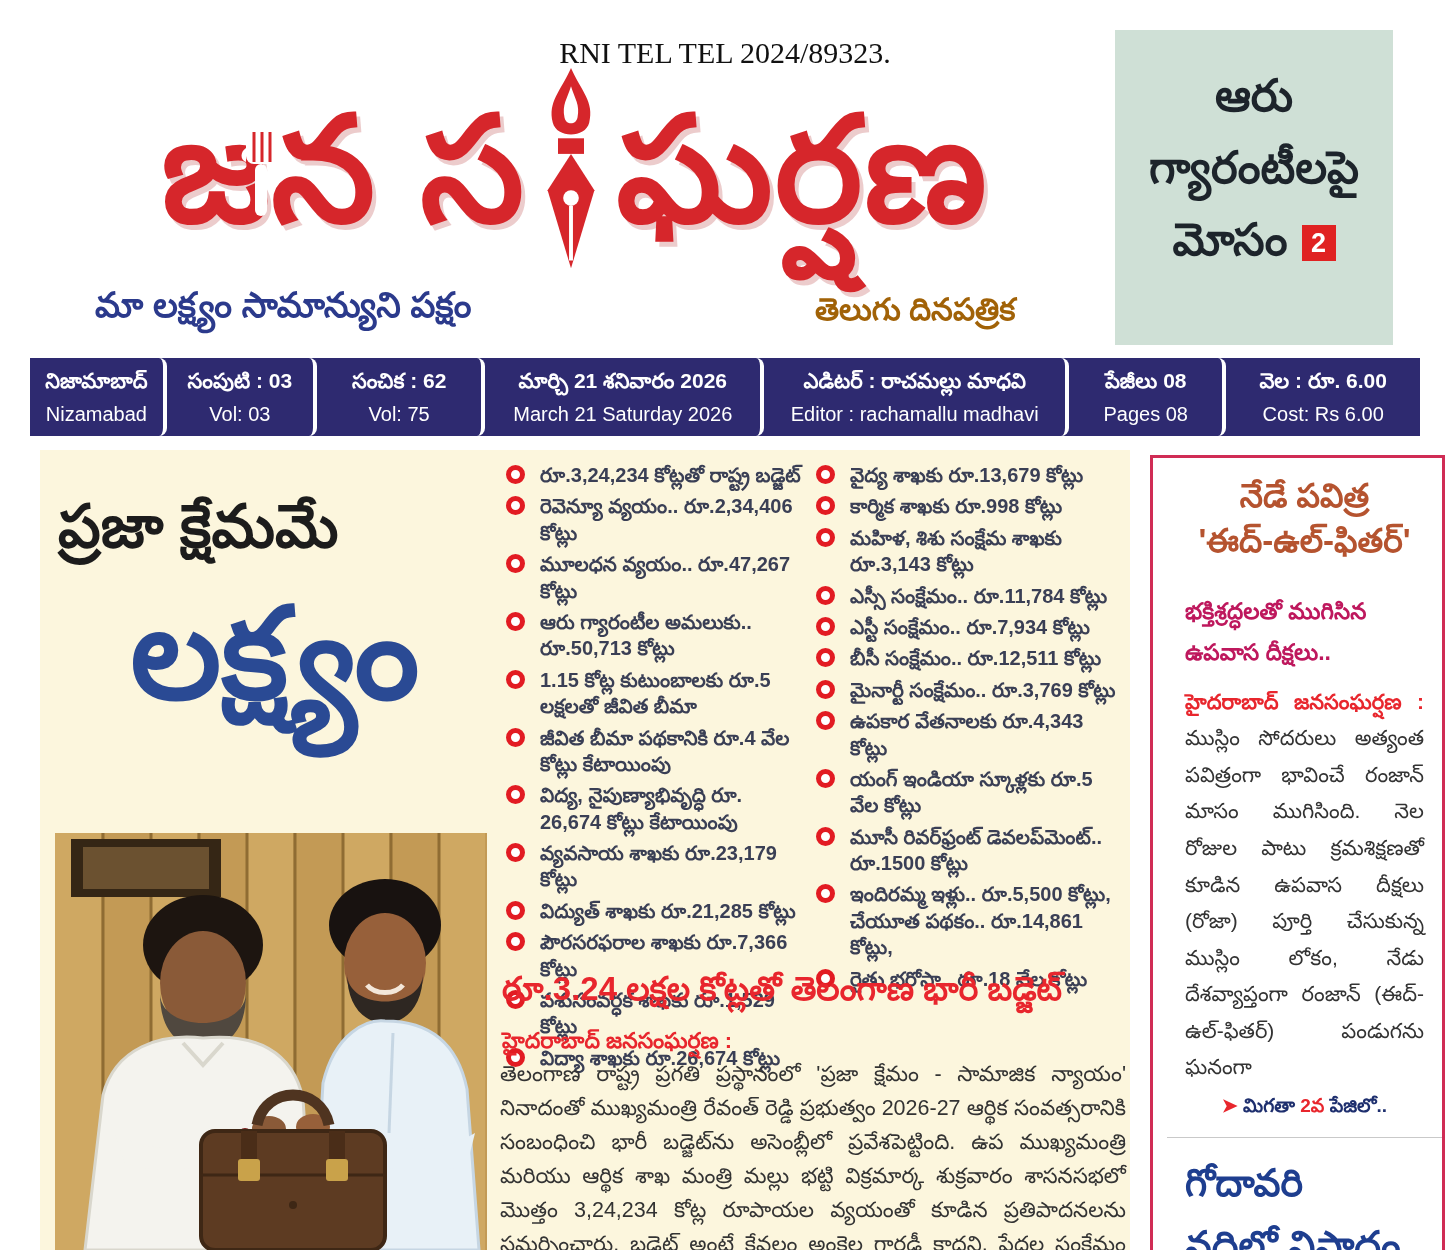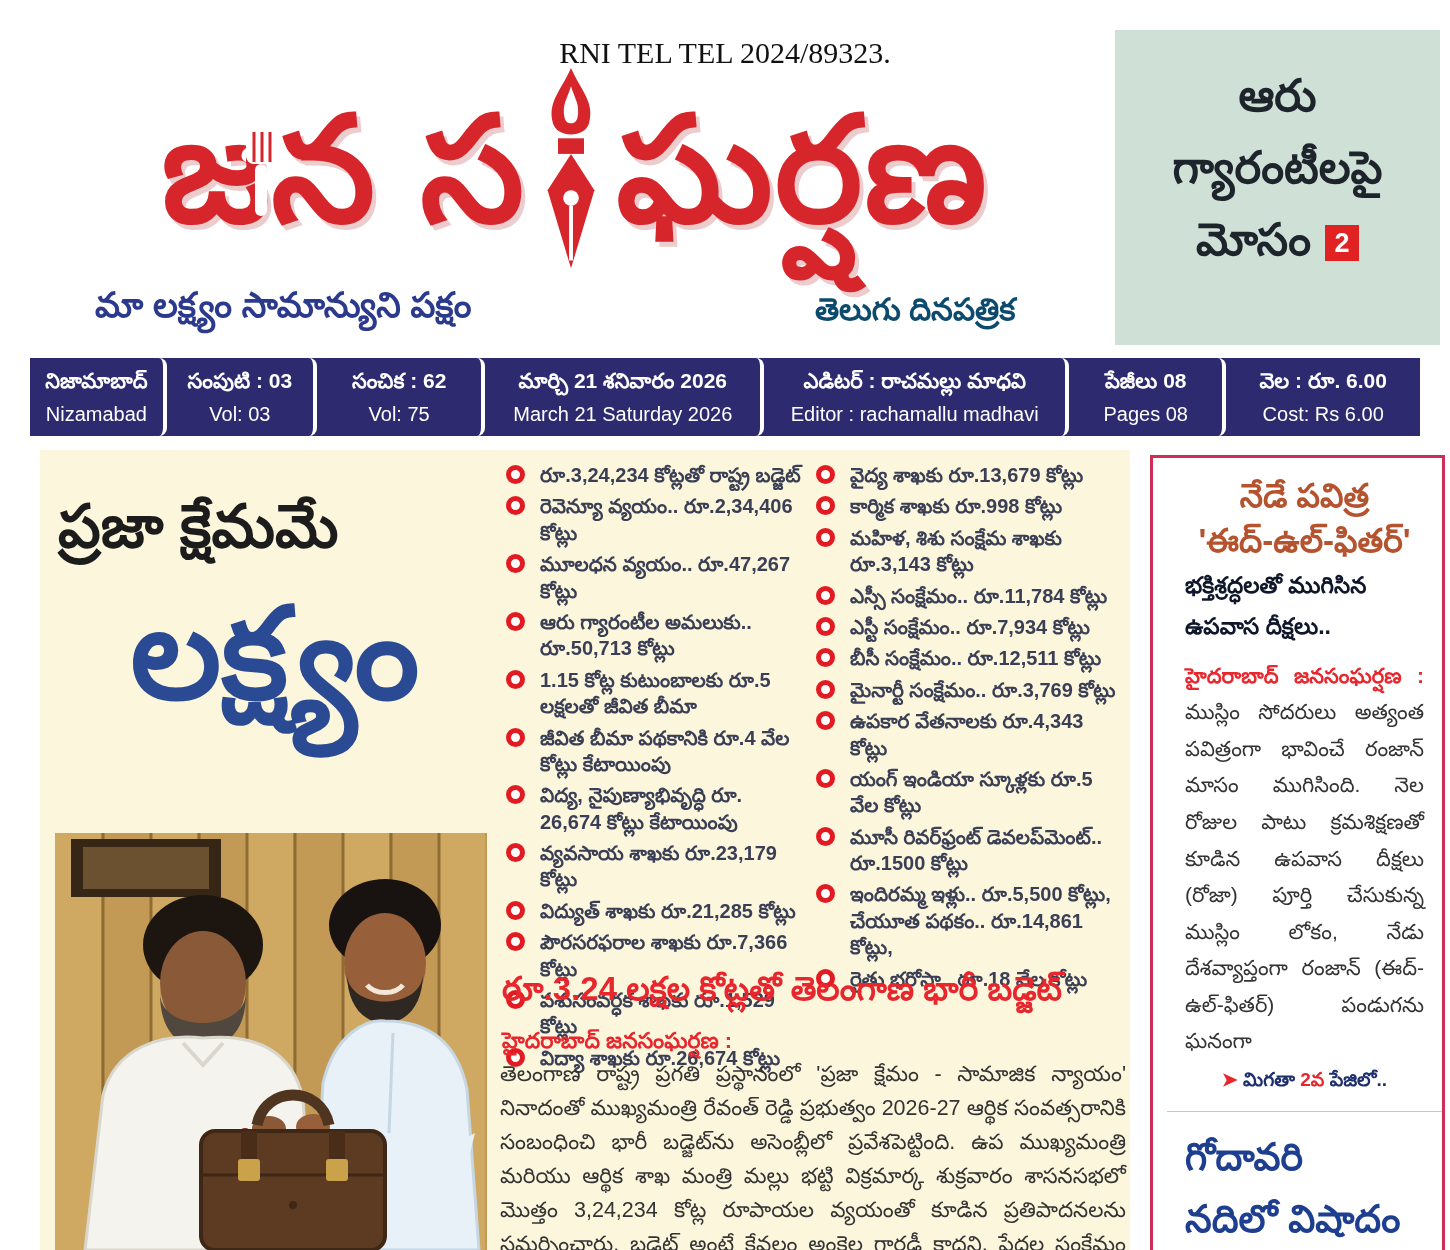--- a/index.html
+++ b/index.html
@@ -9,24 +9,24 @@
   
   .rni{position:absolute;left:480px;top:36px;width:490px;text-align:center;
        font-family:"Liberation Serif", serif;font-size:30px;color:#111;}
   .logo-row{position:absolute;left:80px;top:62px;width:990px;height:215px;
             display:flex;align-items:center;justify-content:center;}
   .logo-txt{font-size:148px;font-weight:800;color:#d6262b;letter-spacing:2px;line-height:1;
             text-shadow:4px 5px 0 rgba(170,25,25,.22);}
   .torch{width:78px;height:215px;margin:0 6px;flex:0 0 auto;}
   .fist{position:absolute;left:238px;top:128px;width:46px;height:92px;}
   .tagline-left{position:absolute;left:95px;top:285px;font-size:35px;font-weight:700;color:#2b3a8c;}
-  .tagline-right{position:absolute;left:815px;top:292px;font-size:31px;font-weight:700;color:#0c4a6e;}
-
-  
-  .teaser{position:absolute;left:1115px;top:30px;width:325px;height:315px;background:#cfe0d6;
+  .tagline-right{position:absolute;left:815px;top:292px;font-size:31px;font-weight:700;color:#a16207;}
+
+  
+  .teaser{position:absolute;left:1115px;top:30px;width:278px;height:315px;background:#cfe0d6;
           text-align:center;color:#1d242b;font-weight:800;font-size:45px;line-height:1.6;
           padding-top:30px;box-sizing:border-box;}
   .page-badge{display:inline-block;background:#e02222;color:#fff;width:34px;height:36px;
               line-height:36px;font-size:27px;font-weight:700;margin-left:14px;vertical-align:middle;}
 
   
   .infobar{position:absolute;left:30px;top:358px;width:1390px;height:78px;background:#2e2a70;
            display:flex;color:#fff;}
   .cell{display:flex;flex-direction:column;justify-content:center;align-items:center;
         box-sizing:border-box;gap:5px;}
@@ -59,21 +59,21 @@
   .subhead{position:absolute;left:462px;top:520px;width:625px;font-size:33px;font-weight:800;color:#e8262d;}
   .lead-dateline{position:absolute;left:462px;top:578px;font-size:22px;font-weight:700;color:#e8262d;}
   .lead-body{position:absolute;left:460px;top:608px;width:626px;font-size:21.5px;color:#333;
              text-align:justify;line-height:1.58;}
 
   
   .sidebar{position:absolute;left:1150px;top:455px;width:295px;height:795px;background:#fff;
            border:3px solid #d02c55;border-bottom:none;box-sizing:border-box;
            padding:16px 18px 0 32px;overflow:hidden;}
   .s1-title{color:#b5532f;font-size:33px;font-weight:800;text-align:center;line-height:1.35;}
-  .s1-sub{margin-top:2px;font-size:23px;font-weight:700;color:#0f172a;line-height:1.8;}
+  .s1-sub{margin-top:28px;font-size:23px;font-weight:700;color:#be185d;line-height:1.8;}
   .side-body{margin-top:10px;font-size:21px;color:#333;text-align:justify;line-height:1.74;}
   .side-dateline{color:#e8262d;font-weight:700;}
   .contin{margin-top:8px;text-align:center;font-size:19px;font-weight:700;color:#1e2f6e;}
   .contin .arrow{color:#e8262d;}
   .contin .pg{color:#e8262d;}
   .divider{border-top:1.5px solid #c9c9c9;margin:16px -18px 0 -18px;}
   .s2-title{margin-top:14px;color:#1e3e8f;font-size:38px;font-weight:800;line-height:1.65;}
   .s2-bullets{margin-top:16px;}
   .s2-bullets .bullet{font-size:21px;color:#1e2f6e;margin-bottom:10px;}
 </style>

